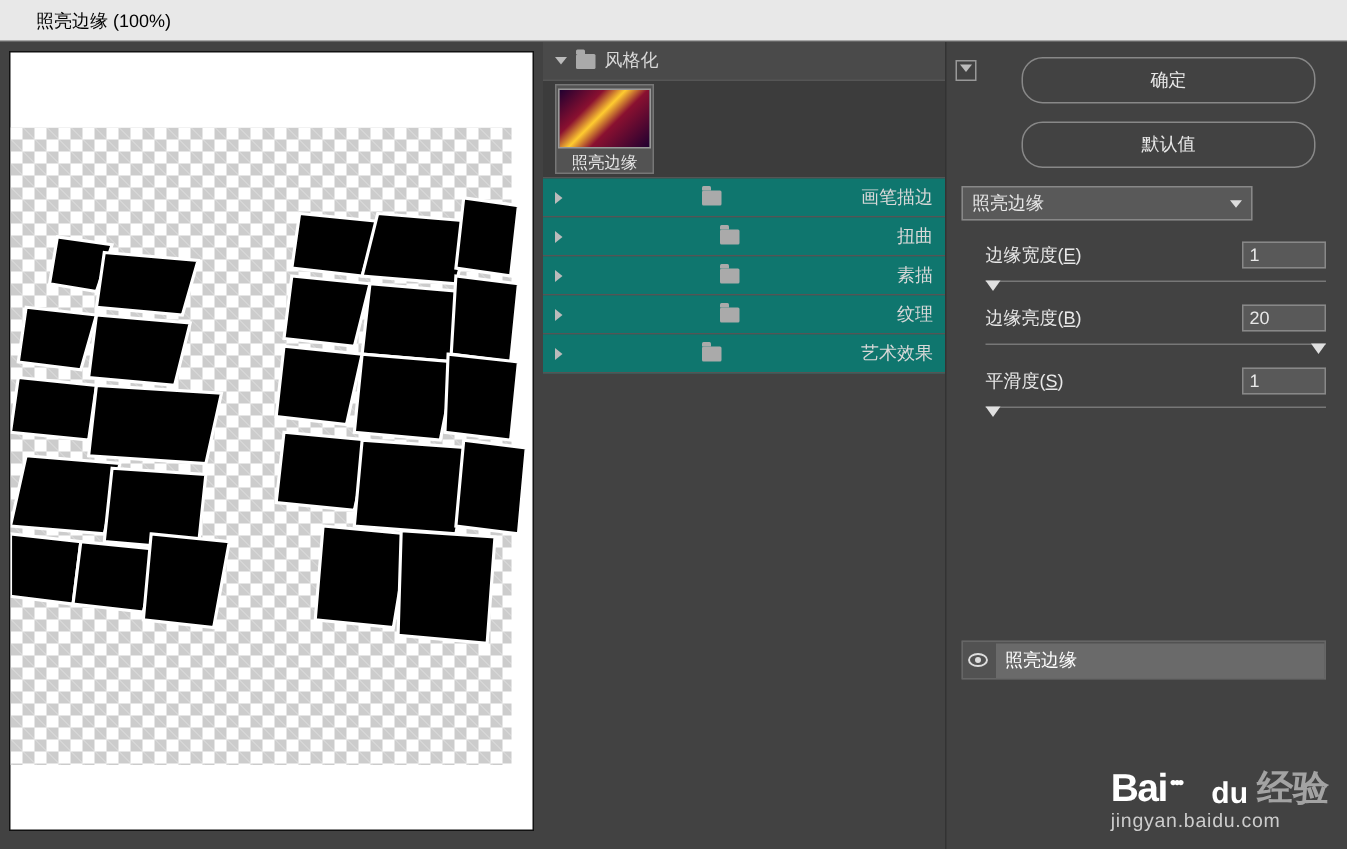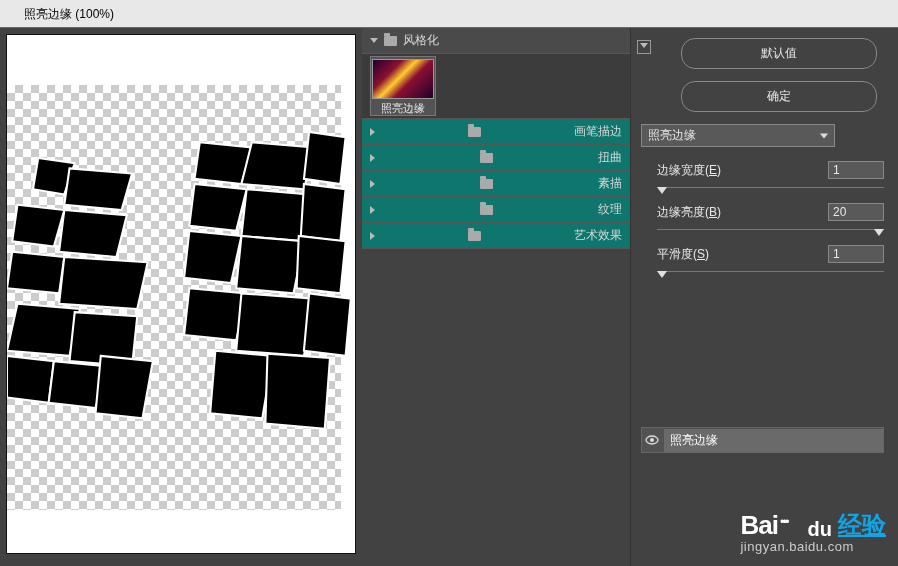--- a/index.html
+++ b/index.html
@@ -227,21 +227,21 @@
     .watermark {
       position: absolute;
       bottom: 12px;
       right: 12px;
       font-family: Arial, sans-serif;
     }
     .wm-top { display:flex; align-items:flex-end; justify-content:flex-end; gap:4px; }
     .wm-bai { font-size: 26px; font-weight: bold; color: #fff; letter-spacing:-1px; }
     .wm-du { color:#fff; font-size:20px; font-weight:bold; position:relative;margin-left:14px; }
     .wm-paw { font-size: 13px; color: #fff; position: relative; top:-12px; left:-2px; letter-spacing:-2px;}
-    .wm-jy { font-size: 24px; font-weight:bold; color: #0ea5e9; margin-left: 2px; text-decoration: underline; }
+    .wm-jy { font-size: 24px; font-weight:bold; color: #a3a3a3; margin-left: 2px; }
     .wm-sub { font-size: 13px; color: #ccc; letter-spacing: 0.5px; margin-top:-2px; }
   </style>
 </head>
 <body>
 
 <div class="title-bar">
   <span>照亮边缘 (100%)</span>
 </div>
 
 <div class="workspace">
@@ -315,22 +315,22 @@
     </div>
     <div class="cat-item">
       <span class="tri right"></span>
       <span class="folder-icon"></span>
       <span>艺术效果</span>
     </div>
   </div>
 
   <div class="right-pane">
     <div class="collapse-icon"></div>
+    <div class="btn">确定</div>
     <div class="btn">默认值</div>
-    <div class="btn">确定</div>
 
     <div class="select-row">
       <div class="select">
         <span>照亮边缘</span>
       </div>
     </div>
 
     <div class="slider-group">
       <div class="slider-row">
         <span class="slider-label">

